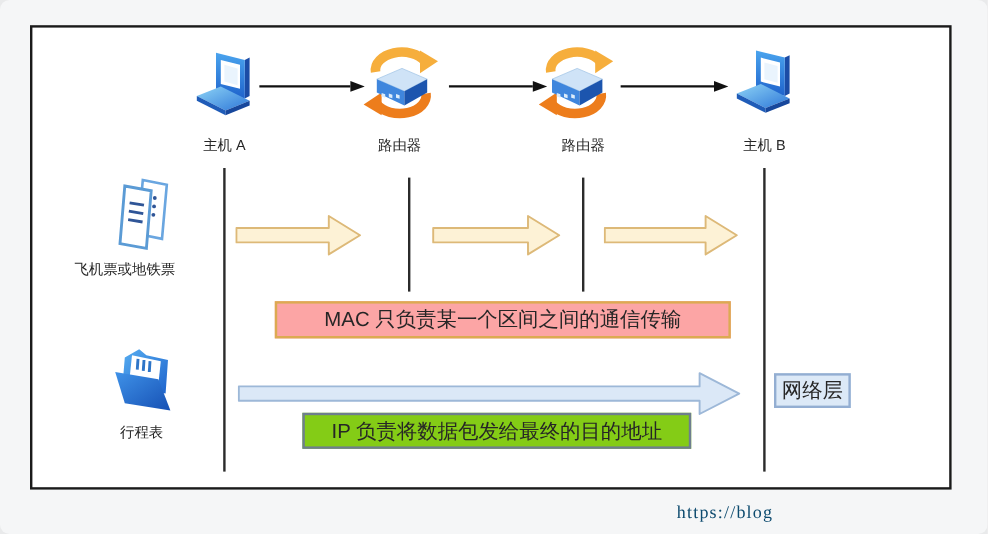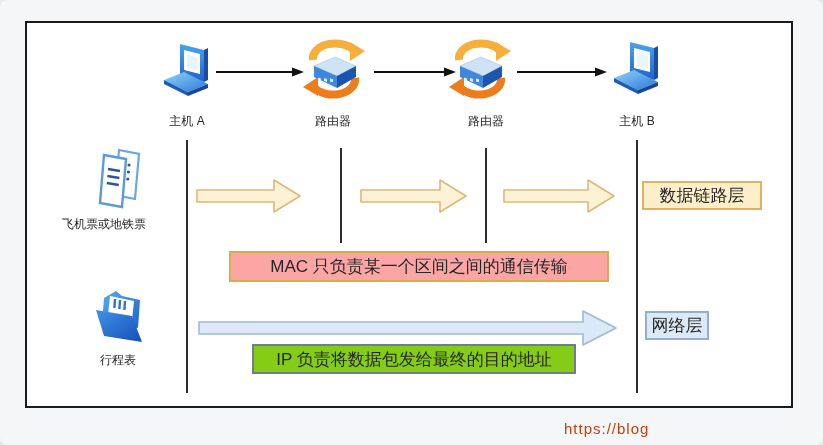--- a/index.html
+++ b/index.html
@@ -6,21 +6,21 @@
   #stage{position:relative;width:823px;height:445px;background:#f5f6f7;border-radius:8px;overflow:hidden;color:#222;}
   #frame{position:absolute;left:25px;top:21px;width:764px;height:383px;background:#ffffff;border:2px solid #1a1a1a;}
   .abs{position:absolute;}
   .node-label{position:absolute;font-size:12px;color:#262626;text-align:center;white-space:nowrap;}
   .vline{position:absolute;width:2px;background:#2b2b2b;}
   .caption-box{position:absolute;display:flex;align-items:center;justify-content:center;font-size:17px;color:#262626;white-space:nowrap;box-sizing:border-box;}
   .mac-box{background:#fca5a5;border:2px solid #dcaa52;}
   .ip-box{background:#84cc16;border:2px solid #6e7e8e;}
   .layer-datalink{background:#fcefc9;border:2px solid #e0b45e;}
   .layer-network{background:#dce9f7;border:2px solid #93aed2;}
-  .wm-url{position:absolute;font-size:15px;color:#c2410c;letter-spacing:1px;}
+  .wm-url{position:absolute;font-size:15px;color:#0c4a6e;letter-spacing:1px;font-family:Liberation Serif, serif;}
   .wm-handle{position:absolute;font-size:18px;color:#b0b4b9;letter-spacing:1px;opacity:.95;}
   svg{display:block;}
 </style>
 </head>
 <body>
 
 <div id="stage">
   <div id="frame"></div>
 
   <div class="abs" style="left:158px;top:40px;width:58px;height:64px;">
@@ -181,17 +181,16 @@
   <div class="caption-box mac-box" style="left:229px;top:251px;width:380px;height:31px;">MAC 只负责某一个区间之间的通信传输</div>
 
   <div class="abs" style="left:198px;top:309px;">
     <svg width="420" height="38" viewBox="0 0 420 38">
         <polygon points="1,13 385,13 385,2 418,19 385,36 385,25 1,25" fill="#dbe8f7" stroke="#9db8d8" stroke-width="1.6" stroke-linejoin="round"></polygon>
       </svg>
   </div>
 
   <div class="caption-box ip-box" style="left:252px;top:344px;width:324px;height:30px;">IP 负责将数据包发给最终的目的地址</div>
 
-  <div class="caption-box layer-datalink" style="left:642px;top:181px;width:120px;height:29px;">数据链路层</div>
   <div class="caption-box layer-network" style="left:645px;top:311px;width:64px;height:29px;">网络层</div>
 
   <div class="wm-url" style="left:564px;top:420px;">https://blog</div>
 </div>
 
 </body></html>

